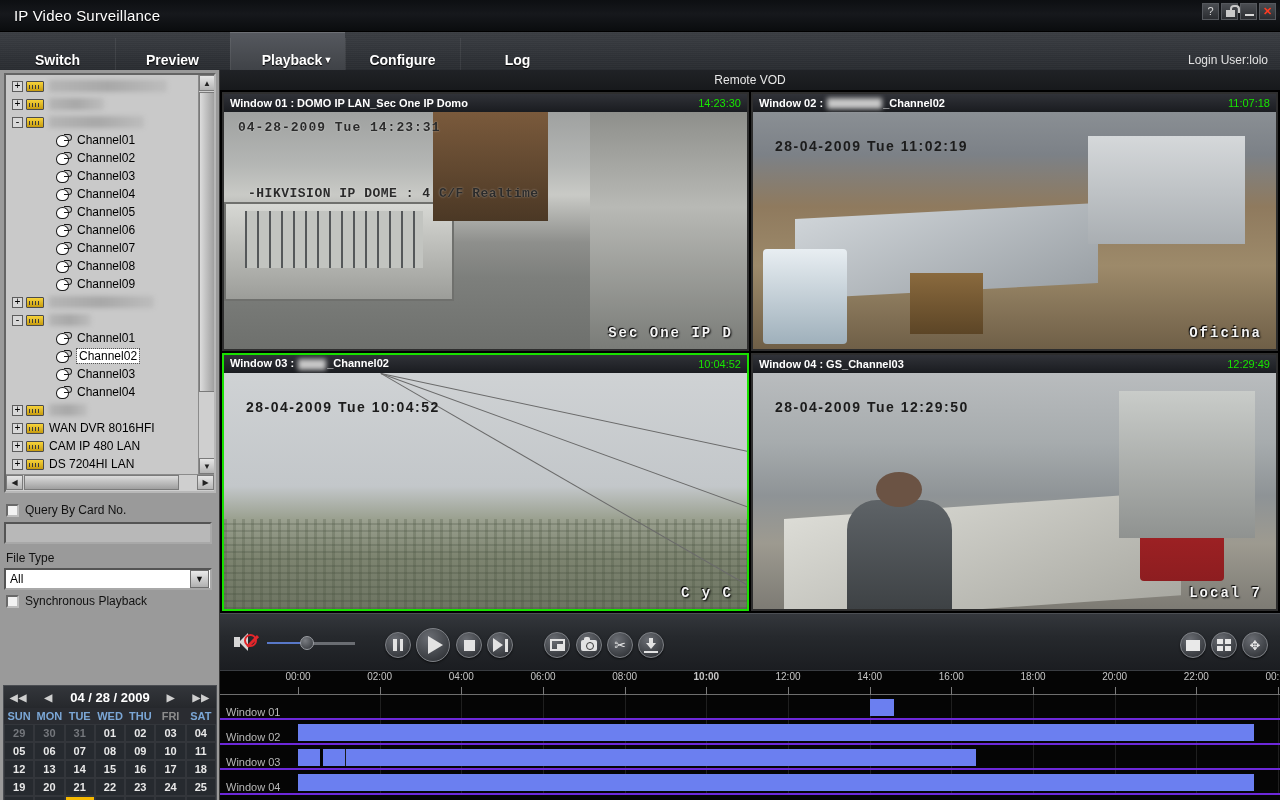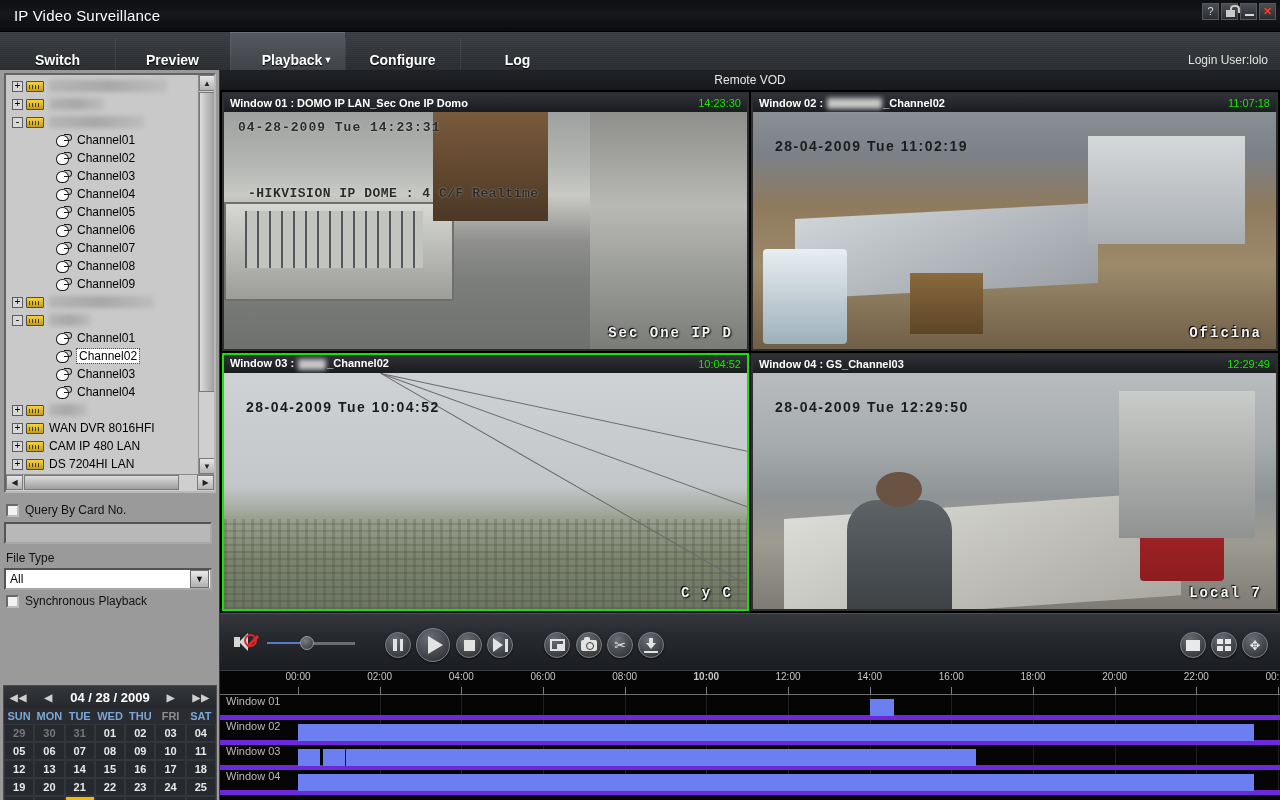--- a/index.html
+++ b/index.html
@@ -449,22 +449,22 @@
   
   .timeline {
     position: absolute; left: 220px; top: 670px; width: 1060px; height: 130px;
     background: #050505; border-top: 1px solid #3a3d42;
   }
   .ruler { position: relative; height: 24px; }
   .tick { position: absolute; top: 0; color: #c6c6c6; font-size: 10px; transform: translateX(-50%); }
   .tickline { position: absolute; top: 16px; width: 1px; height: 8px; background: #7a7a7a; }
   .rulerline { position:absolute; left:0; right:0; top:23px; height:1px; background:#6e6e6e; }
   .trackrow {
-    position: relative; height: 25px; border-bottom: 5px solid #6d28d9;
-    display: flex; align-items: flex-start;
+    position: relative; height: 25px; border-bottom: 2px solid #6d28d9;
+    display: flex; align-items: flex-end;
   }
   .tracklabel {
     width: 72px; flex: none; color: #b9b9b9; font-size: 11px; padding-left: 6px; z-index: 2;
   }
   .trackarea { position: relative; flex: 1; height: 100%; }
   .gridline { position: absolute; top: 0; bottom: 0; width: 1px; background: #1f1f1f; }
   .seg { position: absolute; top: 4px; height: 17px; background: #6b7ff0; }
   .seg.split::after { content:""; position:absolute; left:22px; top:0; bottom:0; width:1px; background:#1b1b1b; }
 </style>
 </head>

